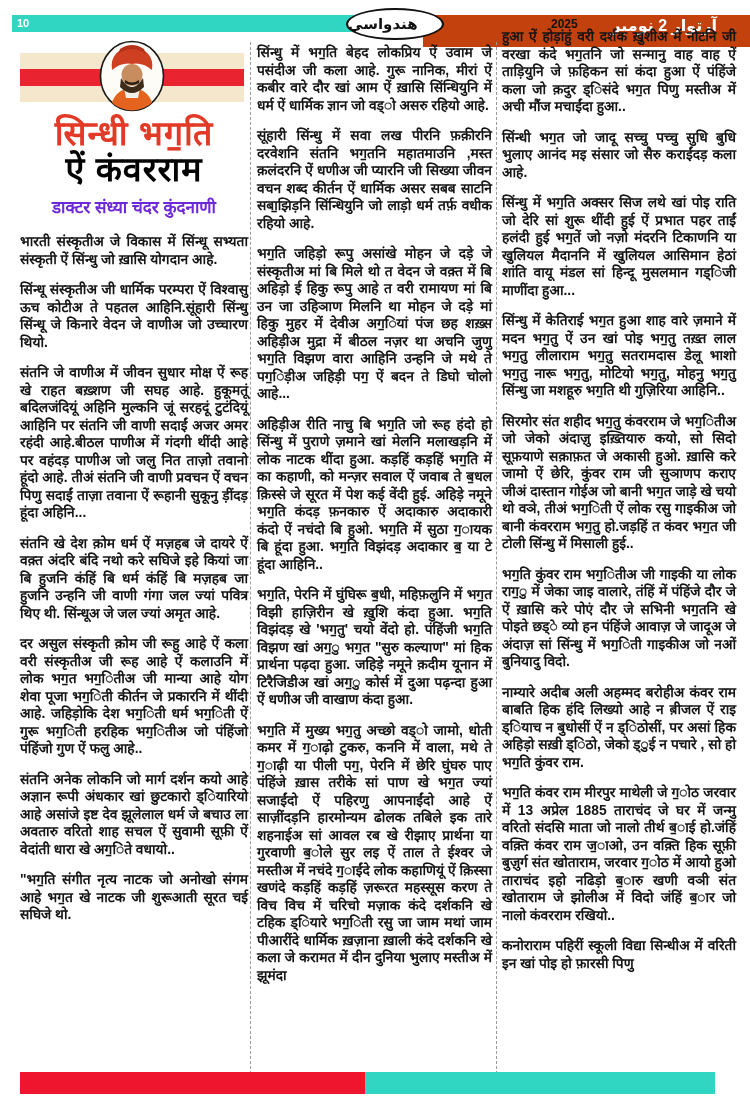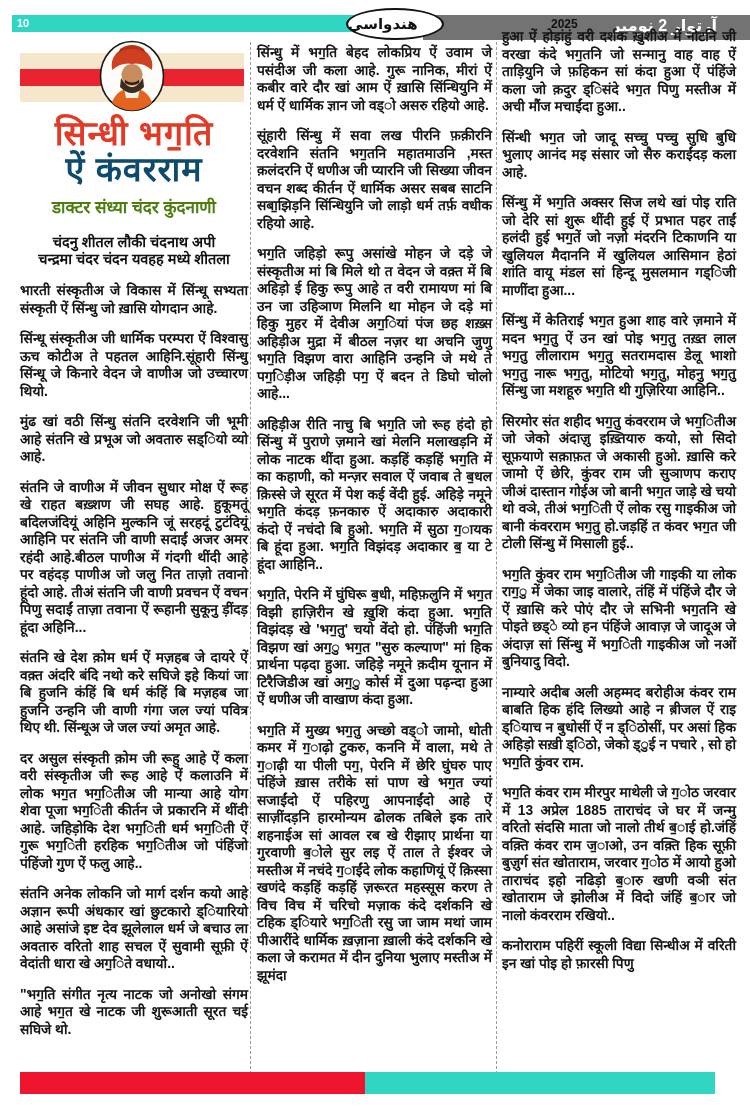--- a/index.html
+++ b/index.html
@@ -3,21 +3,21 @@
 <meta charset="utf-8">
 <style>
   html,body{margin:0;padding:0;}
   body{width:750px;height:1109px;background:#ffffff;font-family:"Liberation Sans","DejaVu Sans",sans-serif;}
   .page{position:relative;width:750px;height:1109px;background:#fff;overflow:hidden;}
 
   
   .topbar{position:absolute;left:12px;top:15px;width:738px;height:17px;display:flex;}
   .topbar-teal{position:relative;width:411px;height:17px;background:#31d6c3;}
   .pageno{position:absolute;left:5px;top:2px;font-size:11px;font-weight:700;color:#ffffff;}
-  .topbar-red{position:relative;flex:1;height:25px;background:#737373;}
+  .topbar-red{position:relative;flex:1;height:32px;background:#c2410c;}
   .year{position:absolute;left:128px;top:2px;font-size:12px;font-weight:700;color:#111;}
   .date-ar{position:absolute;right:33px;top:1px;font-size:16px;font-weight:700;color:#ffffff;direction:rtl;}
   .logo-oval{position:absolute;left:334px;top:-7px;width:94px;height:28px;background:#ffffff;
     border:2.5px solid #111;border-radius:50%;display:flex;align-items:center;justify-content:flex-end;
     font-size:15px;font-weight:700;color:#111;direction:rtl;z-index:3;}
 
   
   .col{position:absolute;top:40px;}
   .col1{left:20px;width:228px;}
   .col2{left:257px;width:235px;top:44px;}
@@ -27,22 +27,22 @@
 
   
   .band{position:absolute;left:0;top:13px;width:224px;height:49px;}
   .stripe{width:100%;}
   .stripe.cream{height:16px;background:#f4e7cb;}
   .stripe.red{height:17px;background:#ea2330;}
   .portrait{position:absolute;left:79px;top:0px;width:66px;height:72px;z-index:2;}
 
   .titleblock{padding-top:76px;text-align:center;}
   .title1{font-size:34px;line-height:35px;font-weight:700;color:#e23a26;letter-spacing:1px;}
-  .title2{font-size:34px;line-height:37px;font-weight:700;color:#0c4a6e;letter-spacing:1px;}
-  .author{margin-top:7px;text-align:center;font-size:17px;font-weight:700;color:#4d7c0f;}
+  .title2{font-size:34px;line-height:37px;font-weight:700;color:#000000;letter-spacing:1px;}
+  .author{margin-top:7px;text-align:center;font-size:17px;font-weight:700;color:#6d28d9;}
   .verse{margin-top:16px;text-align:center;font-size:14.5px;line-height:16.5px;font-weight:700;color:#111;}
 
   
   .body .para{margin:0 0 13px 0;font-size:13.8px;line-height:17.5px;font-weight:600;color:#141414;
     text-align:justify;text-justify:inter-word;}
   .col1 .body{margin-top:15px;}
 
   
   .bottombar{position:absolute;left:20px;top:1072px;width:695px;height:22px;display:flex;}
   .bb-red{width:345px;height:22px;background:#f0152f;}
@@ -92,28 +92,23 @@
           <path d="M13 30 Q10 10 33 7 Q56 10 53 30 Q43 22 33 24 Q23 22 13 30 Z" fill="#cf3f22"></path>
           <path d="M19 14 Q33 4 47 14 L45 9 Q33 1 21 9 Z" fill="#b53118"></path>
         </g>
       </svg>
     </div>
     <div class="titleblock">
       <div class="title1">सिन्धी भग॒ति</div>
       <div class="title2">ऐं कंवरराम</div>
     </div>
     <div class="author">डाक्टर संध्या चंदर कुंदनाणी</div>
-    <div class="verse">
-      <div>चंदनु शीतल लौकी चंदनाथ अपी</div>
-      <div>चन्द्रमा चंदर चंदन यवहह मध्ये शीतला</div>
-    </div>
     <div class="body">
         <p class="para">भारती संस्कृतीअ जे विकास में सिंन्धू सभ्यता संस्कृती ऐं सिंन्धु जो ख़ासि योगदान आहे.</p>
         <p class="para">सिंन्धू संस्कृतीअ जी धार्मिक परम्परा ऐं विश्वासु ऊच कोटीअ ते पहतल आहिनि.सूंहारी सिंन्धु सिंन्धू जे किनारे वेदन जे वाणीअ जो उच्चारण थियो.</p>
-        <p class="para">मुंढ खां वठी सिंन्धु संतनि दरवेशनि जी भूमी आहे संतनि खे प्रभूअ जो अवतारु सड्ियो व्यो आहे.</p>
         <p class="para">संतनि जे वाणीअ में जीवन सुधार मोक्ष ऐं रूह खे राहत बख़्शण जी सघह आहे. हुकूमतूं बदिलजंदियूं अहिनि मुल्कनि जूं सरहदूं टुटंदियूं आहिनि पर संतनि जी वाणी सदाईं अजर अमर रहंदी आहे.बीठल पाणीअ में गंदगी थींदी आहे पर वहंदड़ पाणीअ जो जलु नित ताज़ो तवानो हूंदो आहे. तीअं संतनि जी वाणी प्रवचन ऐं वचन पिणु सदाईं ताज़ा तवाना ऐं रूहानी सुकूनु ड़ींदड़ हूंदा अहिनि...</p>
         <p class="para">संतनि खे देश क़ोम धर्म ऐं मज़हब जे दायरे ऐं वक़्त अंदरि बंदि नथो करे सघिजे इहे कियां जा बि हुजनि कंहिं बि धर्म कंहिं बि मज़हब जा हुजनि उन्हनि जी वाणी गंगा जल ज्यां पवित्र थिए थी. सिंन्धूअ जे जल ज्यां अमृत आहे.</p>
         <p class="para">दर असुल संस्कृती क़ोम जी रूहु आहे ऐं कला वरी संस्कृतीअ जी रूह आहे ऐं कलाउनि में लोक भग॒त भग॒ितीअ जी मान्या आहे योग शेवा पूजा भग॒िती कीर्तन जे प्रकारनि में थींदी आहे. जहिड़ोकि देश भग॒िती धर्म भग॒िती ऐं गुरू भग॒िती हरहिक भग॒ितीअ जो पंहिंजो पंहिंजो गुण ऐं फलु आहे..</p>
         <p class="para">संतनि अनेक लोकनि जो मार्ग दर्शन कयो आहे अज्ञान रूपी अंधकार खां छुटकारो ड्ियारियो आहे असांजे इष्ट देव झूलेलाल धर्म जे बचाउ ला अवतारु वरितो शाह सचल ऐं सुवामी सूफ़ी ऐं वेदांती धारा खे अग॒िते वधायो..</p>
         <p class="para">"भग॒ति संगीत नृत्य नाटक जो अनोखो संगम आहे भग॒त खे नाटक जी शुरूआती सूरत चई सघिजे थो.</p>
       </div>
   </div>
 
   <div class="col col2">
     <div class="body">

